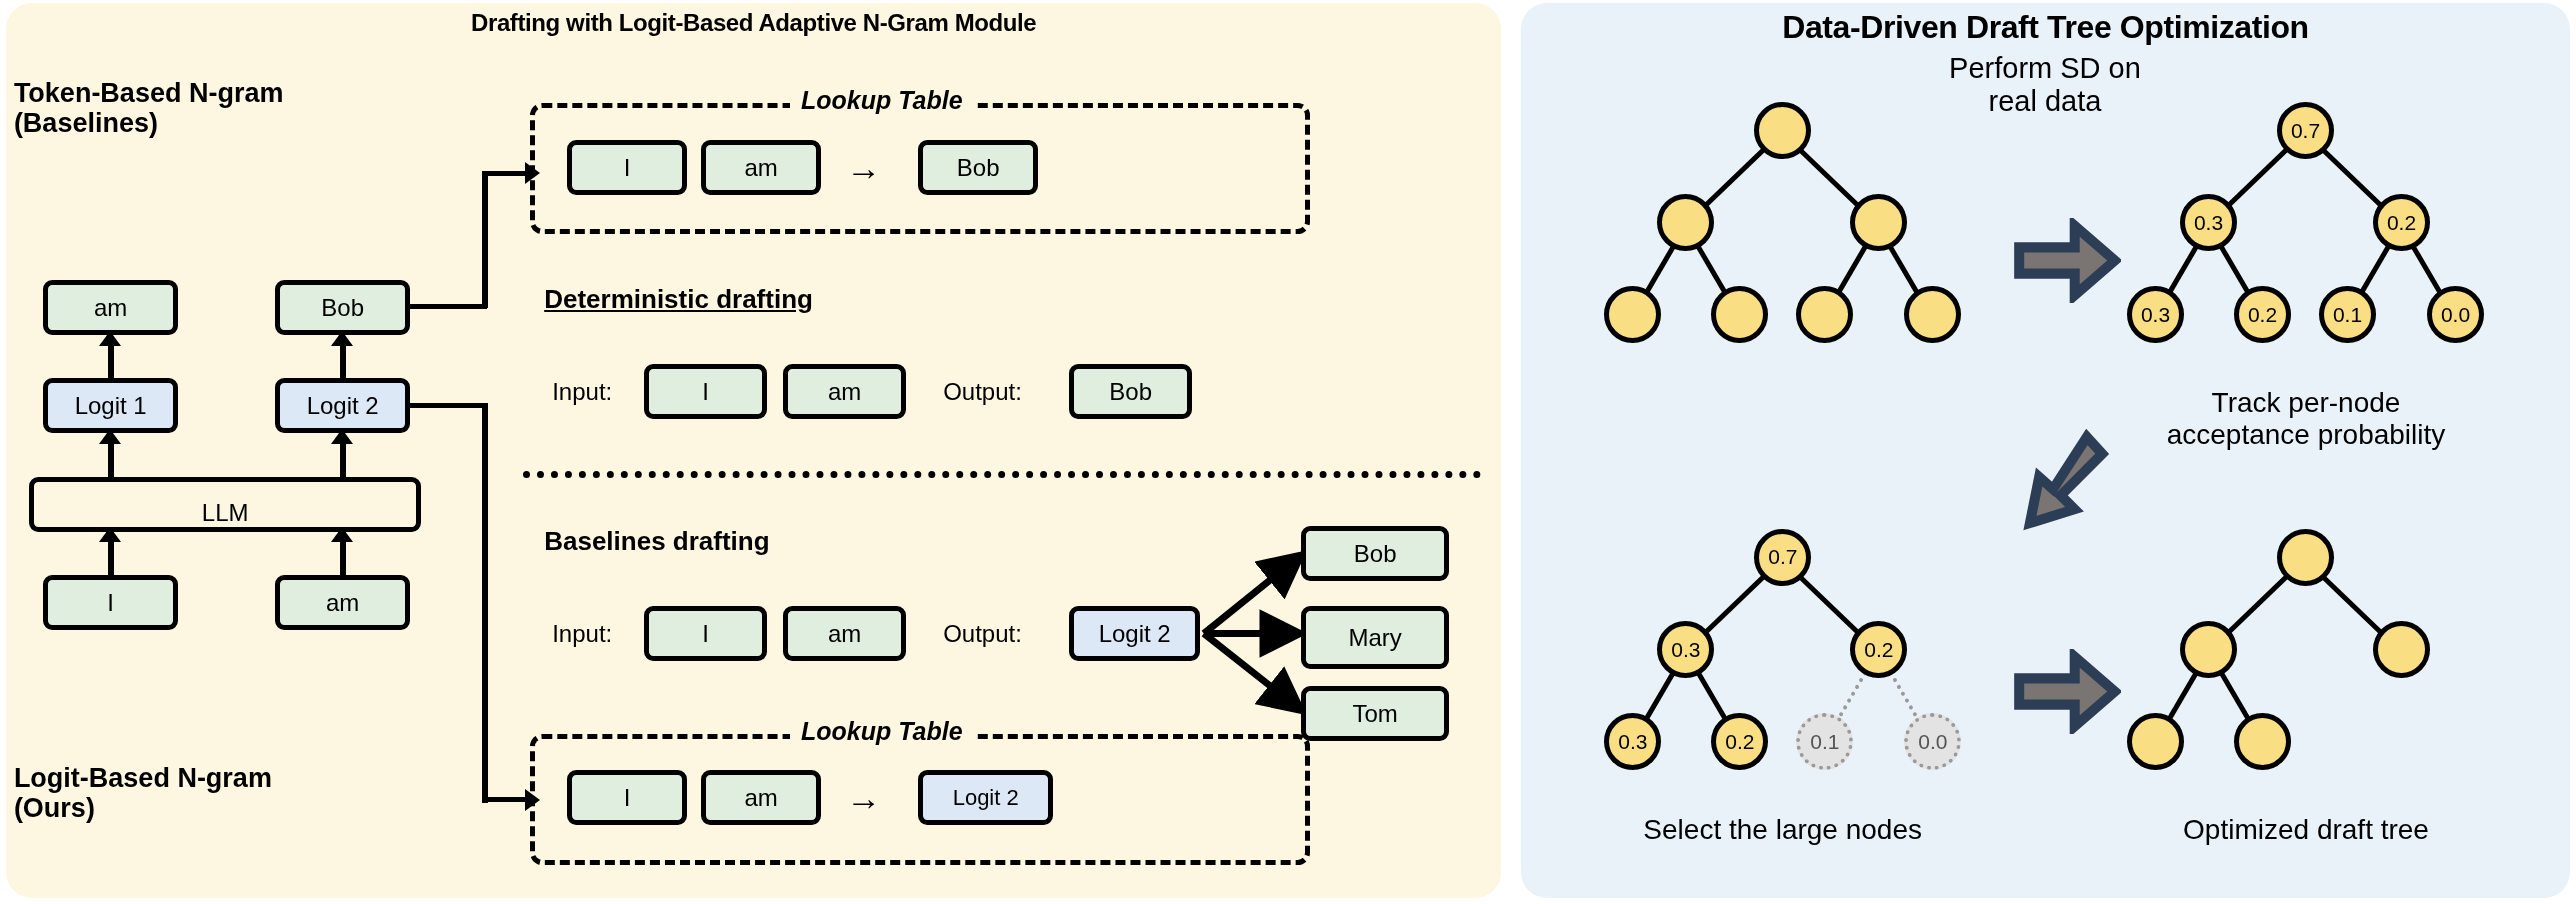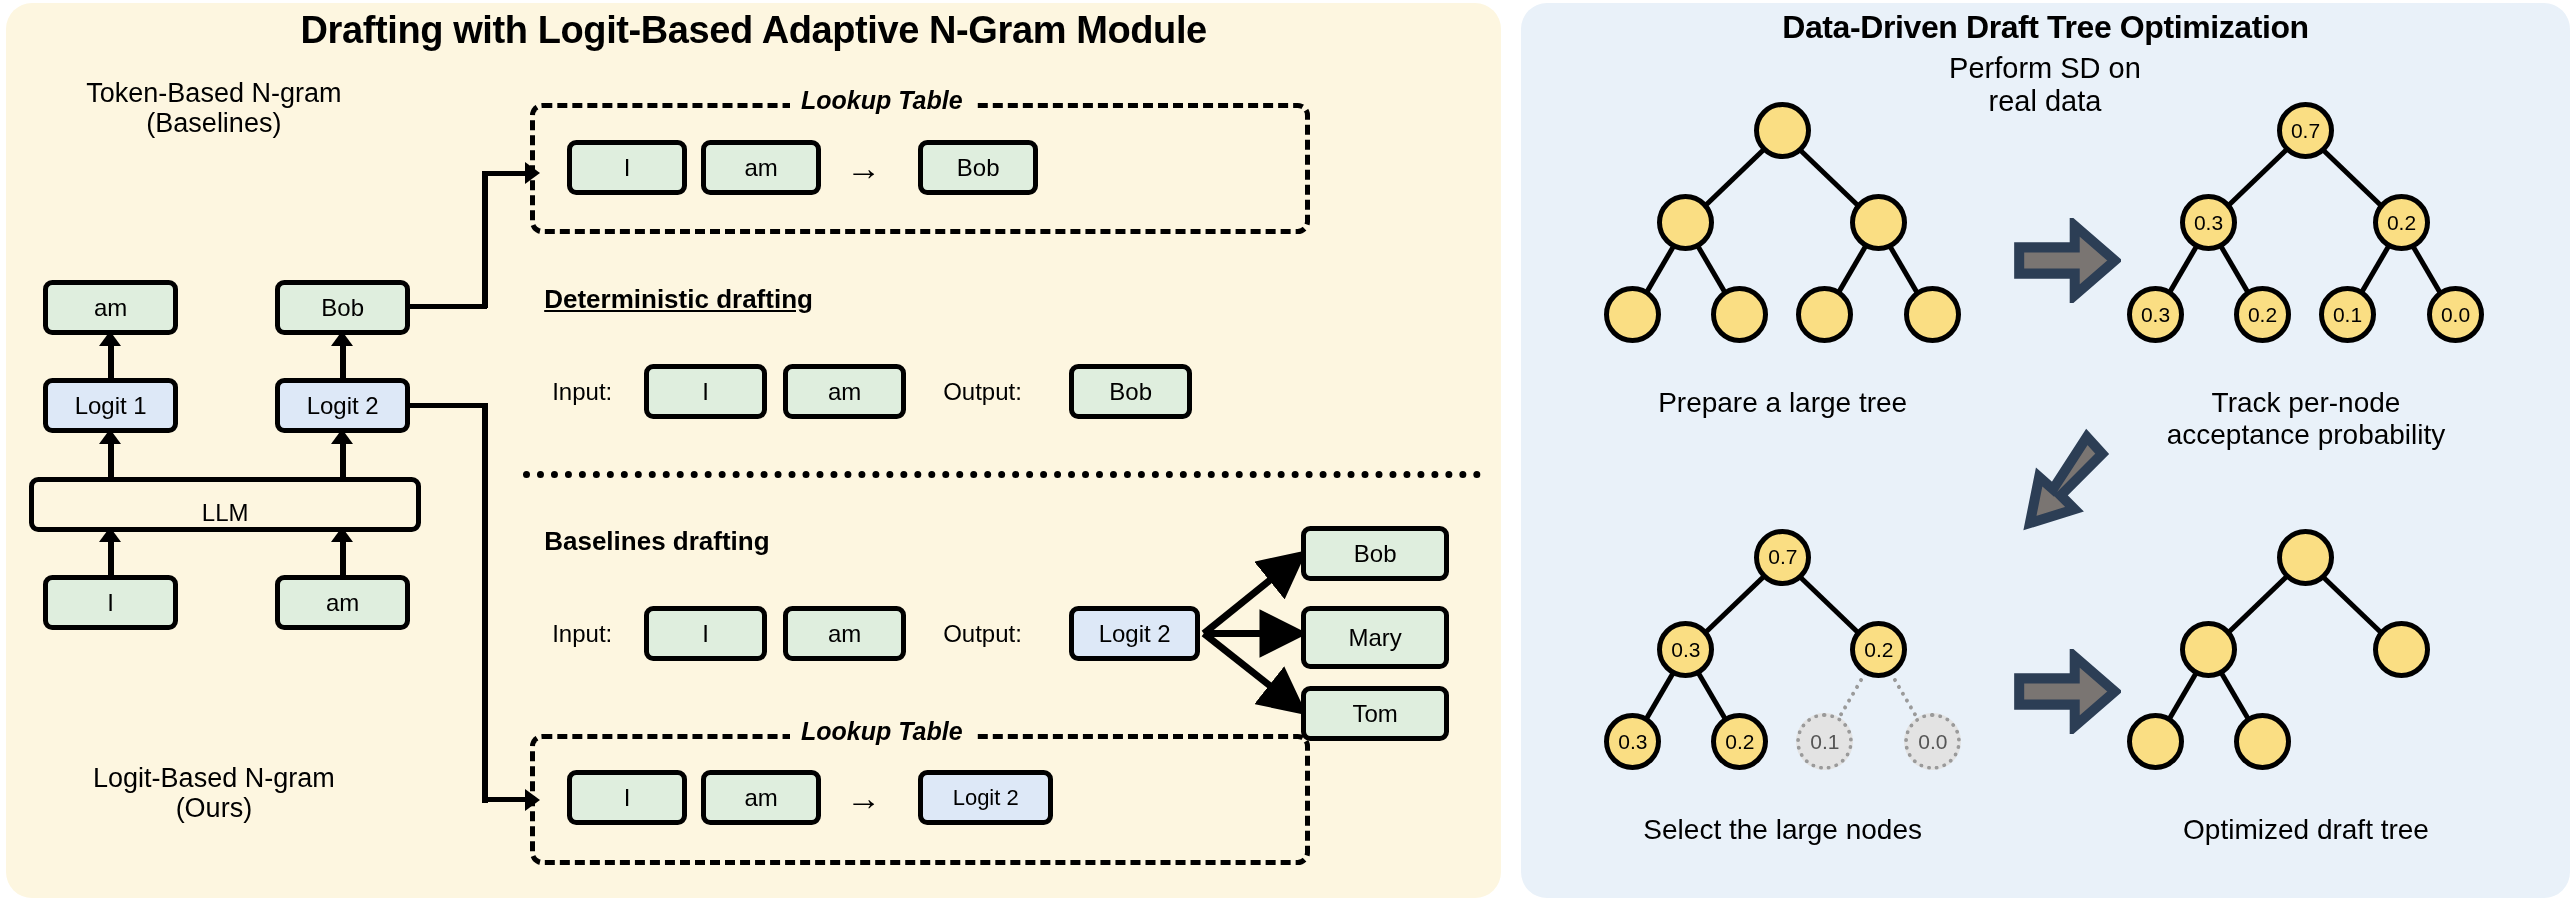--- a/index.html
+++ b/index.html
@@ -6,25 +6,25 @@
   html,body{margin:0;padding:0;background:#ffffff;}
   body{width:2576px;height:904px;font-family:"Liberation Sans",sans-serif;overflow:hidden;}
   #stage{position:relative;width:2576px;height:904px;}
 
   .panel{position:absolute;border-radius:26px;}
   #left-panel{left:6.2px;top:3.1px;width:1495px;height:895px;background:#fdf6e0;}
   #right-panel{left:1521px;top:3.1px;width:1049px;height:895px;background:#e9f1f9;}
 
   .panel-title{position:absolute;width:100%;text-align:center;font-weight:bold;color:#000;
       font-family:"Liberation Sans",sans-serif;letter-spacing:-0.4px;}
-  #left-title{top:6.2px;font-size:38px;}
+  #left-title{top:6.2px;font-size:24px;}
   #right-title{top:6.2px;font-size:32px;}
 
-  .side-label{position:absolute;font-weight:normal;font-size:27px;line-height:1.12;color:#000;
-      text-align:center;}
+  .side-label{position:absolute;font-weight:bold;font-size:27px;line-height:1.12;color:#000;
+      text-align:left;}
 
   
   .box{position:absolute;box-sizing:border-box;border:5.4px solid #000;border-radius:9.2px;
       display:flex;align-items:center;justify-content:center;font-size:24px;color:#000;
       background:#dfeede;}
   .box.blue{background:#dde8f7;}
   .box.plain{background:#fdf6e0;align-items:flex-end;}
   .box.small{font-size:22px;}
 
   
@@ -221,21 +221,20 @@
         <div class="edge" style="left: 342px; top: 135px; width: 107px; transform: rotate(120.256deg);"></div>
         <div class="edge" style="left: 342px; top: 135px; width: 107px; transform: rotate(59.7436deg);"></div>
         <div class="node" style="left: 218px; top: 14px; width: 57px; height: 57px;"></div>
         <div class="node" style="left: 121px; top: 106px; width: 57px; height: 57px;"></div>
         <div class="node" style="left: 314px; top: 106px; width: 57px; height: 57px;"></div>
         <div class="node" style="left: 68px; top: 198px; width: 57px; height: 57px;"></div>
         <div class="node" style="left: 175px; top: 198px; width: 57px; height: 57px;"></div>
         <div class="node" style="left: 260px; top: 198px; width: 57px; height: 57px;"></div>
         <div class="node" style="left: 368px; top: 198px; width: 57px; height: 57px;"></div>
       </div>
-    <div class="cap" style="left:7.7px;top:384px;width:508px;">Prepare a large tree</div>
 
     <div class="tree" id="tree-track" style="position:absolute;left:538px;top:85px;width:492px;height:300px;">
         <div class="edge" style="left: 246px; top: 42px; width: 133px; transform: rotate(136.169deg);"></div>
         <div class="edge" style="left: 246px; top: 42px; width: 133px; transform: rotate(43.8309deg);"></div>
         <div class="edge" style="left: 150px; top: 135px; width: 107px; transform: rotate(120.256deg);"></div>
         <div class="edge" style="left: 150px; top: 135px; width: 107px; transform: rotate(59.7436deg);"></div>
         <div class="edge" style="left: 342px; top: 135px; width: 107px; transform: rotate(120.256deg);"></div>
         <div class="edge" style="left: 342px; top: 135px; width: 107px; transform: rotate(59.7436deg);"></div>
         <div class="node" style="left: 218px; top: 14px; width: 57px; height: 57px;">0.7</div>
         <div class="node" style="left: 121px; top: 106px; width: 57px; height: 57px;">0.3</div>

